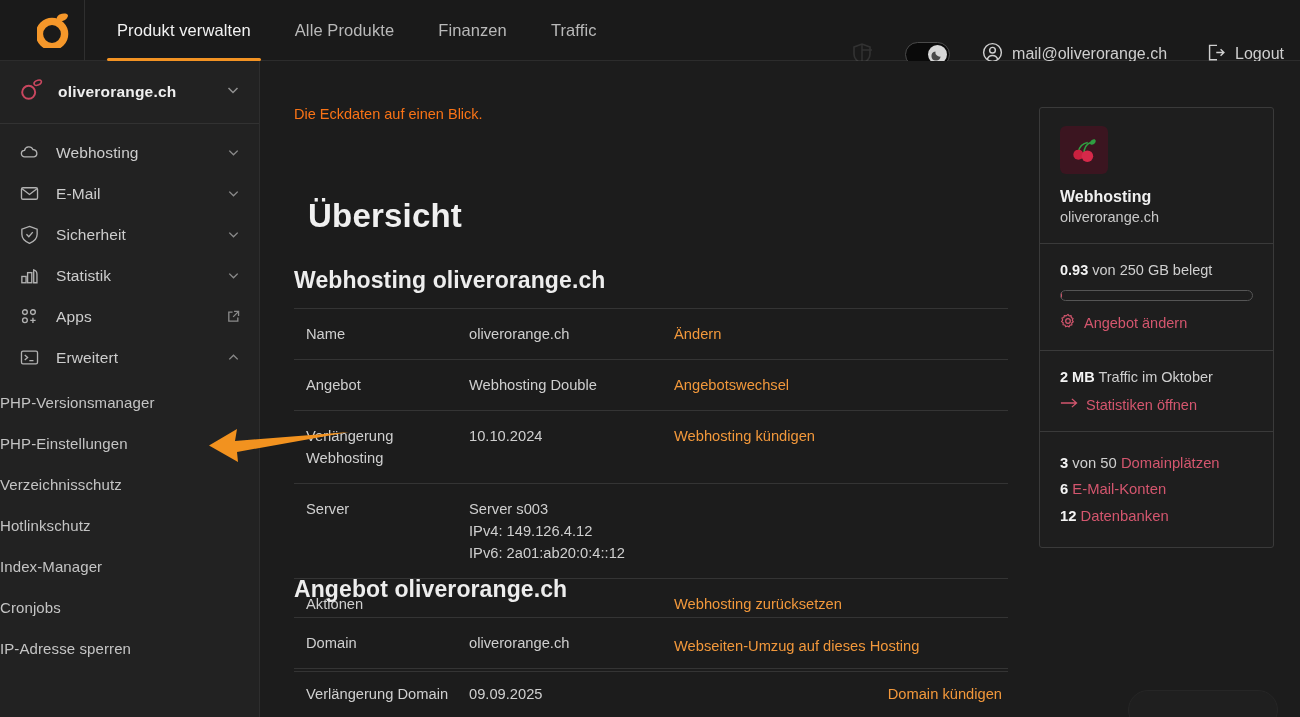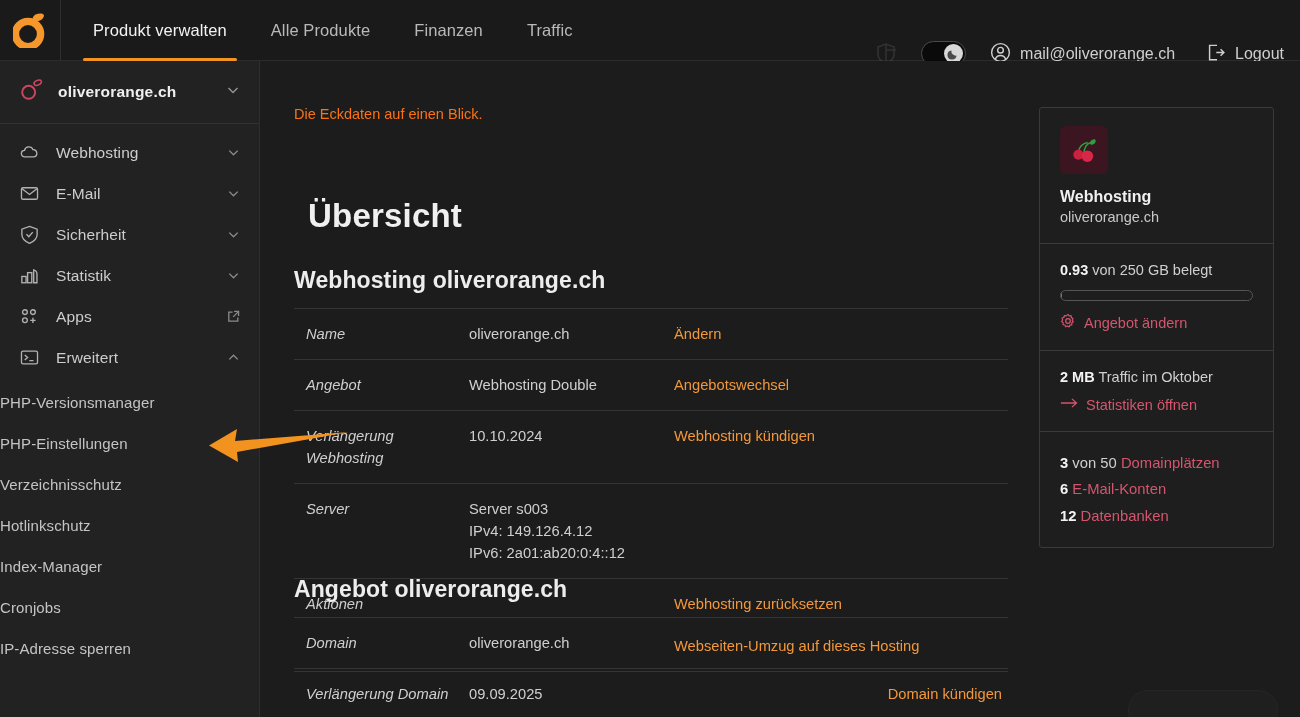--- a/index.html
+++ b/index.html
@@ -10,21 +10,21 @@
     overflow: hidden;
     color: #d8d8d8;
   }
   #app { position: relative; width: 1300px; height: 717px; }
 
   
   .topbar {
     position: absolute; top: 0; left: 0; width: 1300px; height: 61px;
     background: #1a1a1a;
     border-bottom: 1px solid #2c2c2c;
-    display: flex; align-items: center;
+    display: flex; align-items: center; padding-left: 24px;
   }
   .logo-cell {
     width: 61px; height: 61px; display: flex; align-items: center; justify-content: center;
     border-right: 1px solid #2f2f2f; flex: 0 0 61px;
   }
   .nav {
     display: flex; align-items: stretch; height: 61px; margin-left: 10px;
   }
   .nav-item {
     position: relative;
@@ -35,21 +35,21 @@
     letter-spacing: .1px;
     cursor: pointer;
     white-space: nowrap;
   }
   .nav-item.active { color: #f2f2f2; }
   .nav-item.active::after {
     content: ""; position: absolute; left: 12px; right: 12px; bottom: 0;
     height: 3px; background: #f39323; border-radius: 2px;
   }
   .top-right {
-    margin-left: auto; display: flex; gap: 0; padding-right: 16px; margin-top: 48px;
+    margin-left: auto; display: flex; align-items: center; gap: 8px; padding-right: 16px; margin-top: 48px;
   }
   .ghost-icon { opacity: .30; margin-right: 22px; display: flex; }
   .toggle {
     width: 45px; height: 25px; border-radius: 13px;
     background: #0a0a0a; border: 1px solid #4a4a4a;
     position: relative; margin-right: 24px; cursor: pointer; flex: 0 0 auto;
   }
   .toggle .knob {
     position: absolute; top: 2px; right: 2px; width: 19px; height: 19px;
     border-radius: 50%; background: #d8d8d8;
@@ -115,21 +115,21 @@
     font-size: 23px; font-weight: bold; color: #ededed; letter-spacing: .1px;
     margin-bottom: 14px;
   }
   table.kv { width: 100%; border-collapse: collapse; }
   table.kv tr { border-top: 1px solid #343434; }
   table.kv tr:last-child { border-bottom: 1px solid #343434; }
   table.kv td {
     padding: 14px 0 14px 12px;
     font-size: 14.7px; color: #cfcfcf; vertical-align: top; line-height: 1.5;
   }
-  td.k { width: 163px; color: #c9c9c9; font-style: italic; }
+  td.k { width: 163px; color: #c9c9c9; }
   td.v { width: 205px; color: #e8e8e8; }
   td.a { }
   .lnk { color: #f2983b; cursor: pointer; display: block; }
   .lnk + .lnk { margin-top: 20px; }
   td.a.right { text-align: right; padding-right: 6px; }
 
   
   .card {
     position: absolute; left: 1039px; top: 107px; width: 235px;
     border: 1px solid #3a3a3a; border-radius: 3px; background: #1e1e1e;

